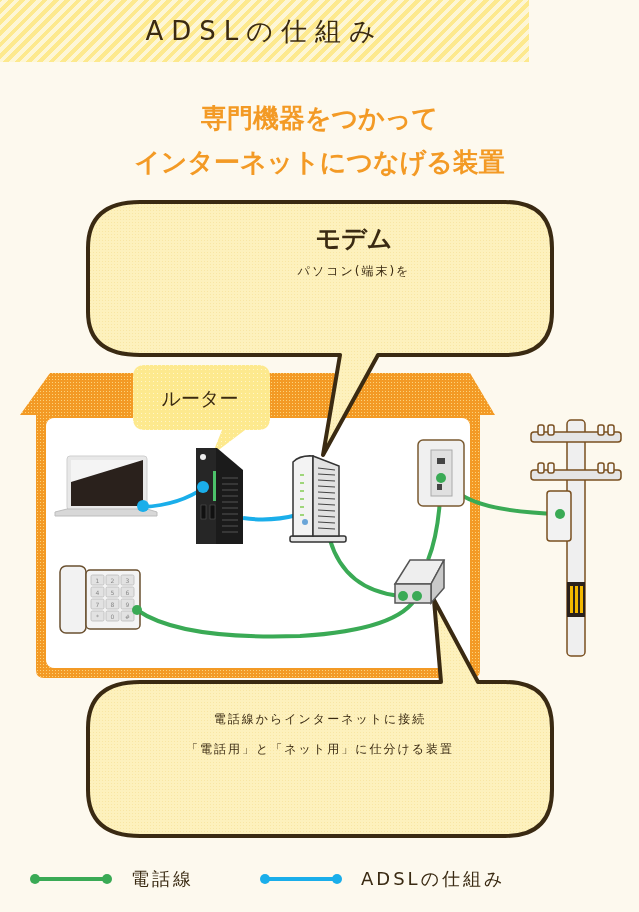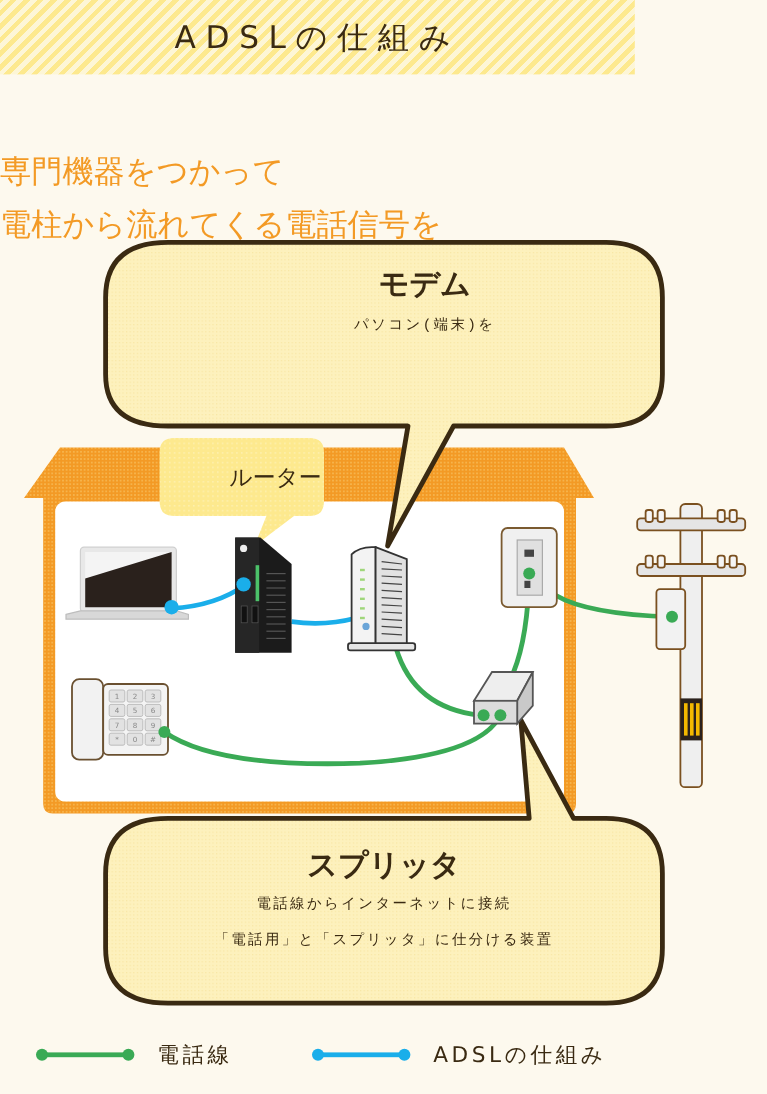--- a/index.html
+++ b/index.html
@@ -12,33 +12,33 @@
   .header {
     position: absolute; left: 0; top: 0; width: 529px; height: 62px;
     background: repeating-linear-gradient(-45deg, #fde98e 0 4px, #fdf6d6 4px 8px);
   }
   .header h1 {
     margin: 0; position: absolute; left: 0; right: 0; top: 14px;
     text-align: center; font-size: 26px; font-weight: normal;
     letter-spacing: 8px; color: #3a2a12;
   }
   .subtitle {
-    position: absolute; left: 0; right: 0; top: 96px; 
-    color: #f39a25; font-size: 26px; line-height: 44px; font-weight: normal; margin-top: 26px;
+    position: absolute; left: 0; right: 0; top: 96px; text-align: center;
+    color: #f39a25; font-size: 26px; line-height: 44px; font-weight: bold;
   }
   .subtitle div { white-space: nowrap; }
   svg.diagram { position: absolute; left: 0; top: 0; }
   .bubble-text {
     position: absolute; text-align: center; color: #3a2a12;
   }
   .bubble-text .b-title { font-size: 25px; font-weight: bold; line-height: 34px; }
   .bubble-text .b-line { font-size: 12px; line-height: 30px; letter-spacing: 2px; }
   .router-label {
     position: absolute; left: 132px; top: 367px; width: 136px; height: 62px;
-    text-align: right; line-height: 62px; font-size: 19px; color: #3a2a12;
+    text-align: center; line-height: 62px; font-size: 19px; color: #3a2a12;
   }
   .legend { position: absolute; top: 862px; left: 0; width: 516px; height: 34px; }
   .legend .item { position: absolute; top: 0; height: 34px; display: flex; align-items: center; }
   .legend .line { width: 76px; height: 4px; position: relative; }
   .legend .line::before, .legend .line::after {
     content: ""; position: absolute; top: -3px; width: 10px; height: 10px; border-radius: 50%;
     background: inherit;
   }
   .legend .line::before { left: -3px; }
   .legend .line::after { right: -3px; }
@@ -46,21 +46,21 @@
 </style>
 </head>
 <body>
 
 <div class="header">
   <h1>ADSLの仕組み</h1>
 </div>
 
 <div class="subtitle">
   <div>専門機器をつかって</div>
-  <div>電柱から流れてくる電話信号を</div>
+  <div>インターネットにつなげる装置</div>
 </div>
 
 <svg class="diagram" width="639" height="912" viewBox="0 0 639 912">
   <defs>
     <pattern id="dotsOrange" width="3" height="3" patternUnits="userSpaceOnUse">
       <rect width="3" height="3" fill="#f39a25"></rect>
       <rect x="1" y="1" width="1" height="1" fill="#fbd27a"></rect>
     </pattern>
     <pattern id="dotsYellow" width="4" height="4" patternUnits="userSpaceOnUse">
       <rect width="4" height="4" fill="#fde98e"></rect>
@@ -224,29 +224,28 @@
       <rect x="570" y="586" width="3" height="27"></rect>
         <rect x="575" y="586" width="3" height="27"></rect>
         <rect x="580" y="586" width="3" height="27"></rect>
     </g>
     <circle cx="560" cy="514" r="5" fill="#3aaa55" stroke="none"></circle>
   </g>
 </svg>
 
 <div class="router-label">ルーター</div>
 
-<div class="bubble-text" style="left:90px; top:222px; width:528px;font-family:Liberation Mono, monospace;">
+<div class="bubble-text" style="left:90px; top:222px; width:528px;">
   <div class="b-title">モデム</div>
   <div class="b-line">パソコン(端末)を</div>
 </div>
 
 <div class="bubble-text" style="left:90px; top:704px; width:460px;">
-  <div class="b-title">スプリッタ</div>
   <div class="b-line">電話線からインターネットに接続</div>
-  <div class="b-line">「電話用」と「スプリッタ」に仕分ける装置</div>
+  <div class="b-line">「電話用」と「ネット用」に仕分ける装置</div>
 </div>
 
 <div class="legend">
   <div class="item" style="left:33px;">
     <span class="line" style="background:#3aaa55"></span>
     <span class="label">電話線</span>
   </div>
   <div class="item" style="left:263px;">
     <span class="line" style="background:#1aaeea"></span>
     <span class="label">ADSLの仕組み</span>

